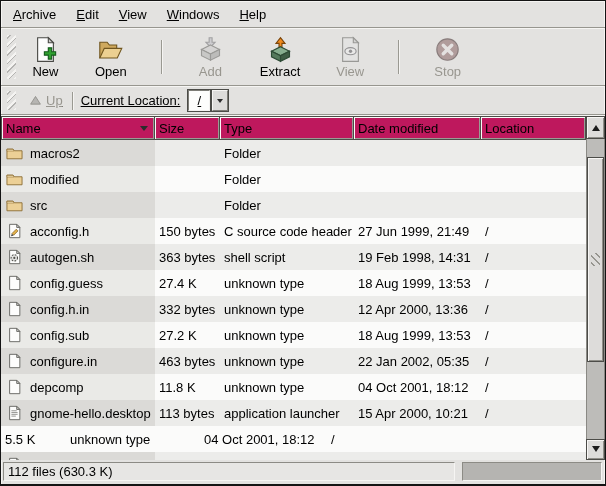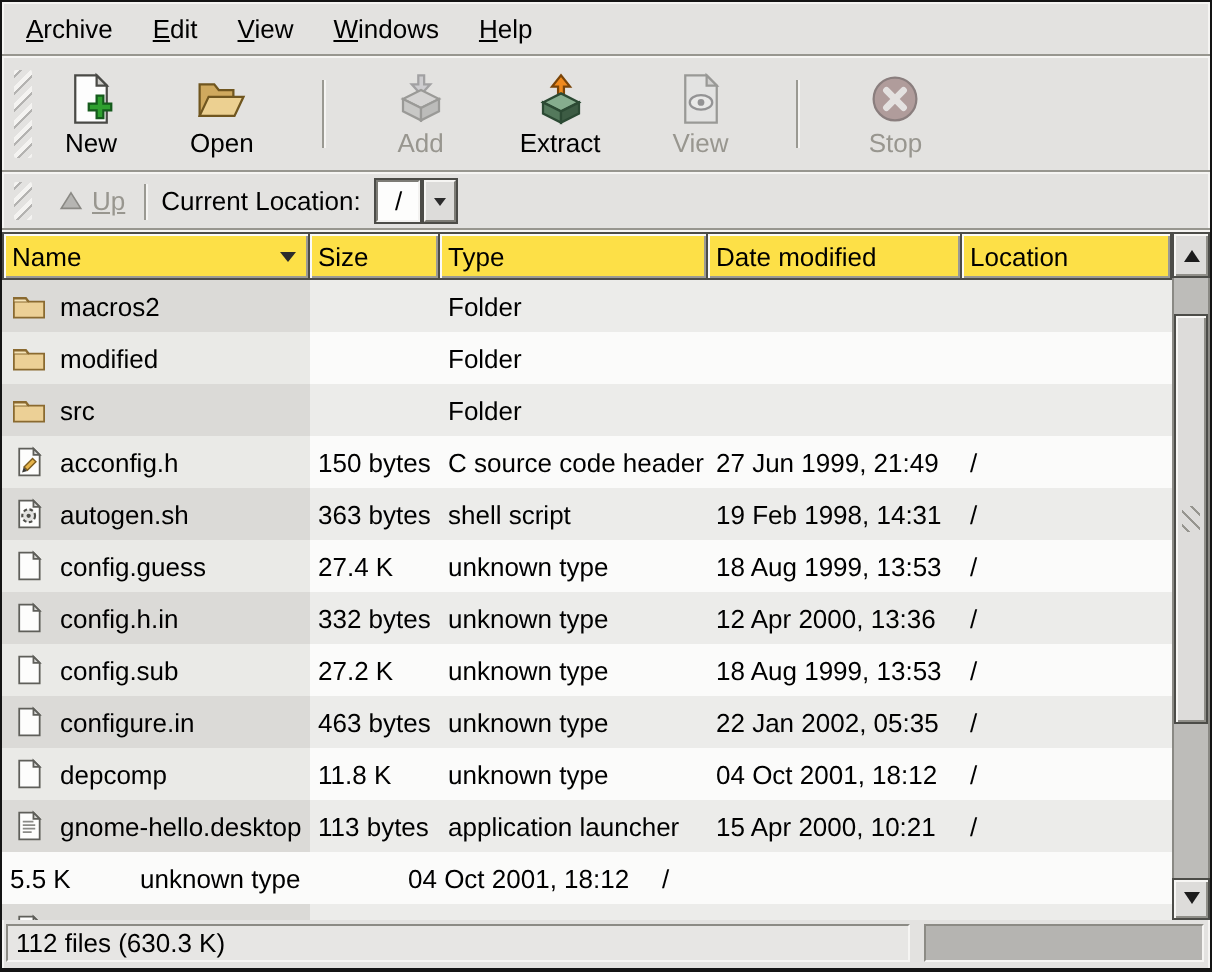--- a/index.html
+++ b/index.html
@@ -24,40 +24,40 @@
     background:repeating-linear-gradient(135deg,#f4f3f1 0 2px,#b4b3b1 2px 3px,#e3e2e0 3px 6px);
     border-radius:1px;}
   .tb-btn{display:flex;flex-direction:column;align-items:center;gap:1px;
     padding:2px 8px;min-width:40px;}
   .icon24{width:27px;height:27px;display:block;}
   .tb-label{line-height:15px;}
   .tb-btn.disabled .tb-label{color:#98968f;}
   .tb-btn.disabled .icon24{filter:saturate(.45) opacity(.6) contrast(.9);}
   .tb-sep{width:0;height:34px;border-left:1px solid #9a9992;border-right:1px solid #f5f4f2;margin:0 6px;align-self:center;}
   
-  .locbar{height:27px;display:flex;align-items:center;padding:1px 4px;}
+  .locbar{height:27px;display:flex;align-items:center;padding:1px 4px;text-decoration:underline;}
   .locbar .handle{height:19px;margin:0 7px 0 2px;}
   .up-btn{display:flex;align-items:center;gap:4px;padding:2px 6px;}
   .up-btn .up-label{color:#98968f;text-decoration:underline;}
   .icon-up{width:13px;height:13px;}
   .loc-sep{width:0;height:18px;border-left:1px solid #9a9992;border-right:1px solid #f5f4f2;margin:0 7px 0 3px;}
   .loc-label{margin-right:8px;}
   .combo{display:flex;height:21px;}
   .combo-entry{width:22px;background:#fdfdfc;border:1px solid;
     border-color:#7d7c76 #f3f2f0 #f3f2f0 #7d7c76;outline:1px solid #4c4c48;
     display:flex;align-items:center;justify-content:center;}
   .combo-btn{width:16px;background:#dddcda;border:1px solid;
     border-color:#f6f5f3 #7d7c76 #7d7c76 #f6f5f3;outline:1px solid #4c4c48;
     margin-left:2px;display:flex;align-items:center;justify-content:center;}
   .tri-down-sm{width:0;height:0;border:3px solid transparent;border-top:4px solid #2c2c2c;margin-top:3px;}
   
   .main{flex:1;min-height:0;position:relative;display:flex;flex-direction:column;background:#fdfdfc;}
   .headerrow{height:24px;display:flex;padding-right:19px;background:#e3e2e0;}
   .hcell{height:24px;display:flex;align-items:center;padding:0 4px;
-    background:#fde047;border:1px solid #4c4c48;border-left:none;
+    background:#be185d;border:1px solid #4c4c48;border-left:none;
     box-shadow:inset 1px 1px 0 #fafaf8, inset -1px -1px 0 #9b9a94;
     overflow:hidden;white-space:nowrap;}
   .hcell:first-child{border-left:1px solid #4c4c48;}
   .sort-arrow{width:0;height:0;border:4px solid transparent;border-top:5px solid #2c2c2c;
     margin-left:auto;margin-right:2px;margin-top:5px;}
   .bodyrows{flex:1;overflow:hidden;background:#fdfdfc;}
   .row{height:26px;display:flex;align-items:stretch;}
   .cell{display:flex;align-items:center;padding:0 4px;overflow:hidden;white-space:nowrap;}
   .cell.name{gap:6px;padding-left:4px;}
   .cell.loc{flex:1;}

